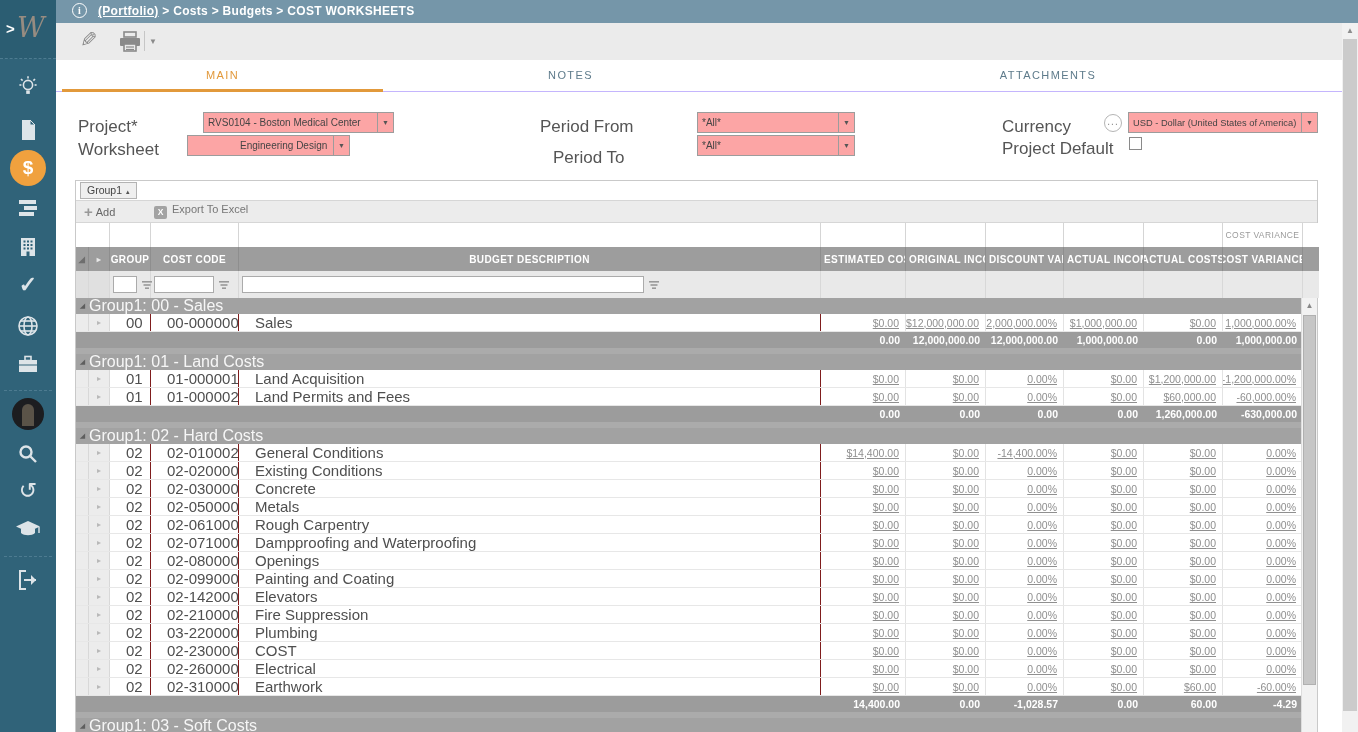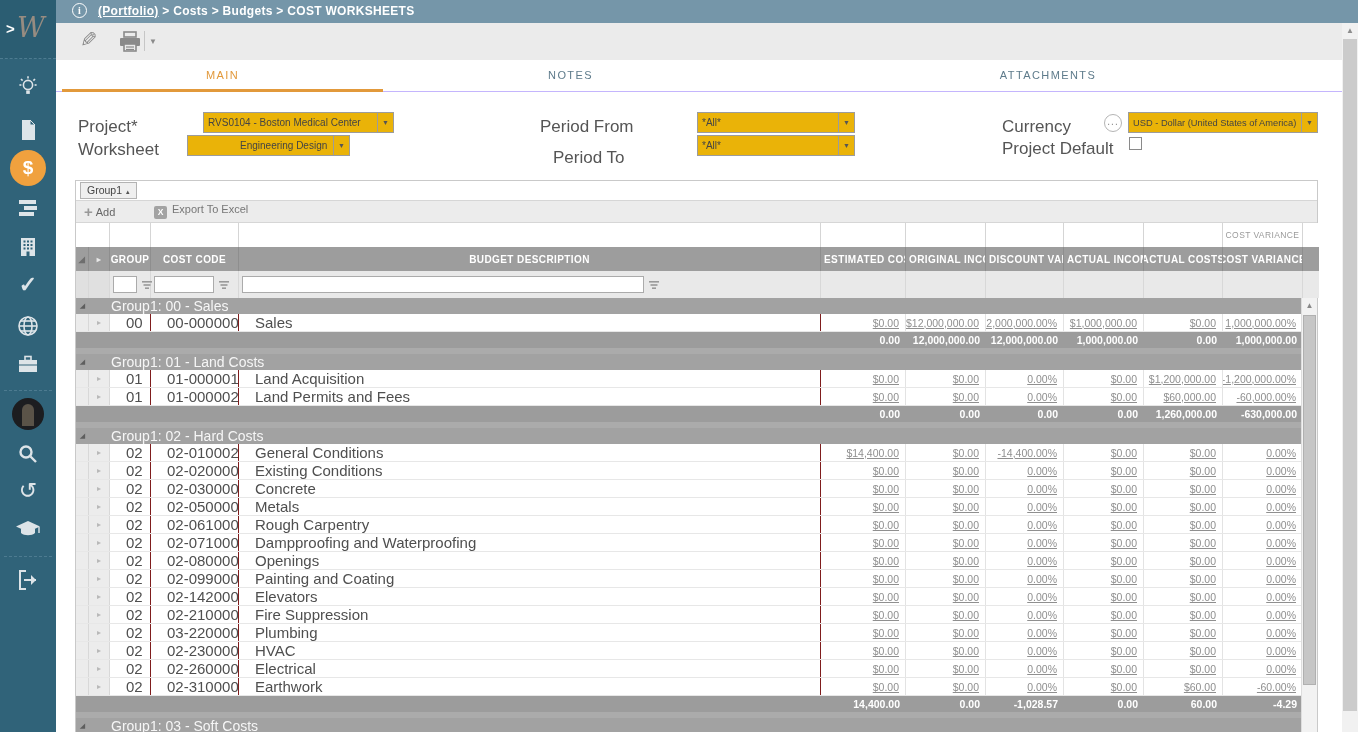--- a/index.html
+++ b/index.html
@@ -33,21 +33,21 @@
   
   #content { position:absolute; left:56px; top:60px; width:1286px; height:672px; background:#fff; }
   #tabs { position:absolute; left:0; top:0; width:1286px; height:32px; border-bottom:1px solid #c4b5fd; }
   .tab { position:absolute; top:0; height:32px; text-align:center; font-size:11px; letter-spacing:1.4px; color:#5e7b8b; line-height:30px; cursor:pointer; }
   .tab.active { color:#E2993B; border-bottom:3px solid #E2993B; }
   #tab-main { left:6px; width:321px; }
   #tab-notes { left:327px; width:375px; }
   #tab-attach { left:702px; width:580px; }
   
   .flabel { position:absolute; font-size:17px; color:#555; }
-  .sel { position:absolute; height:21px; border:1px solid #9c9c9c; background:#eab308; display:flex; align-items:center; cursor:pointer; }
+  .sel { position:absolute; height:21px; border:1px solid #9c9c9c; background:#fca5a5; display:flex; align-items:center; cursor:pointer; }
   .sel .st { flex:1; padding:0 4px; font-size:10px; color:#444; white-space:nowrap; overflow:hidden; }
   .sel .sa { width:16px; height:100%; border-left:1px solid #9c9c9c; text-align:center; font-size:7px; color:#555; line-height:19px; }
   #currency-select .st { font-size:9.3px; }
   #currency-dots { position:absolute; left:1048px; top:54px; width:18px; height:18px; border:1px solid #b5b5b5; border-radius:50%; text-align:center; line-height:14px; color:#888; font-size:10px; letter-spacing:1px; cursor:pointer; }
   #proj-default-cb { position:absolute; left:1073px; top:77px; width:13px; height:13px; border:1px solid #8a8a8a; background:#fff; cursor:pointer; }
   
   #grid-panel { position:absolute; left:19px; top:120px; width:1243px; height:552px; border:1px solid #c9c9c9; background:#fff; }
   #group-bar { position:absolute; left:0; top:0; width:100%; height:19px; background:#fff; }
   #group-chip { position:absolute; left:4px; top:1px; height:17px; border:1px solid #b3b3b3; background:#efefef; font-size:10.5px; color:#444; line-height:15px; padding:0 6px; cursor:pointer; }
   #group-chip .cup { font-size:7px; color:#555; margin-left:4px; }
@@ -71,21 +71,21 @@
   .hcell .mini { font-size:8px; color:#6e6e6e; margin:0 auto; }
   .hcell .mini2 { font-size:8px; color:#e8e8e8; margin:0 auto; }
   .fcell { border-right:1px solid #d8d8d8; height:100%; display:flex; align-items:center; padding:0 3px; }
   .fin { border:1px solid #ababab; height:17px; background:#fff; }
   .funnel { margin-left:4px; flex-shrink:0; }
   
   #grid-rows { position:absolute; left:0; top:117px; width:1227px; height:435px; overflow:hidden; }
   .grow { display:flex; width:1227px; }
   .ghdr { height:16px; background:#a2a2a2; align-items:center; }
   .ghdr .tri { width:13px; text-align:center; font-size:7px; color:#5e5e5e; }
-  .ghdr-t { font-size:14px; color:#f6f6f6; margin-left:22px; }
+  .ghdr-t { font-size:16px; color:#f6f6f6; }
   .drow { height:18px; border-bottom:1px solid #e7e7e7; background:#fff; }
   .gc { height:100%; display:flex; align-items:center; overflow:hidden; }
   .c-coll { background:#ececec; border-right:1px solid #d8d8d8; }
   .c-exp  { background:#ececec; border-right:1px solid #d8d8d8; justify-content:center; }
   .exico { font-size:8px; color:#b8b8b8; }
   .ttxt { font-size:15px; color:#4f4f4f; padding-left:16px; border-right:1px solid #7f1d1d; white-space:nowrap; }
   .num { justify-content:flex-end; padding-right:6px; border-right:1px solid #e3e3e3; }
   .lnk { font-size:10.5px; color:#8f8f8f; text-decoration:underline; cursor:pointer; white-space:nowrap; }
   .subrow { height:16px; background:#9c9c9c; align-items:center; }
   .subpad { width:745px; height:100%; }
@@ -757,21 +757,21 @@
             <div class="lnk">0.00%</div>
           </div>
         </div>
         <div class="grow drow">
           <div class="gc cw0 c-coll"></div>
           <div class="gc cw1 c-exp">
             <div class="exico">▸</div>
           </div>
           <div class="gc cw2 ttxt">02</div>
           <div class="gc cw3 ttxt">02-230000</div>
-          <div class="gc cw4 ttxt">HVAC</div>
+          <div class="gc cw4 ttxt">COST</div>
           <div class="gc cw5 num">
             <div class="lnk">$0.00</div>
           </div>
           <div class="gc cw6 num">
             <div class="lnk">$0.00</div>
           </div>
           <div class="gc cw7 num">
             <div class="lnk">0.00%</div>
           </div>
           <div class="gc cw8 num">

